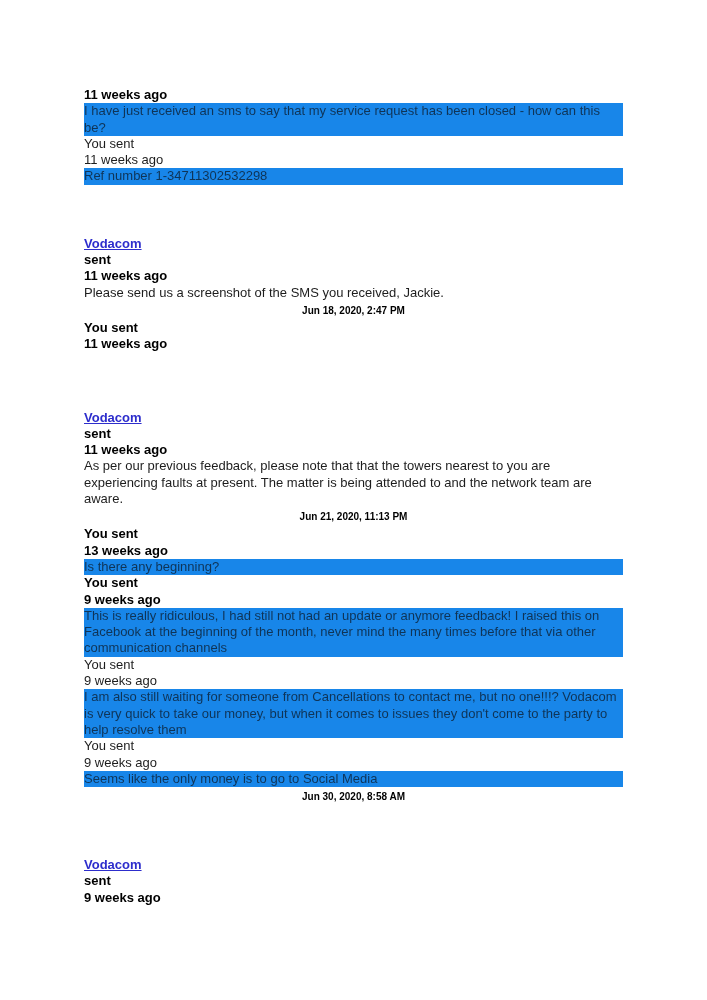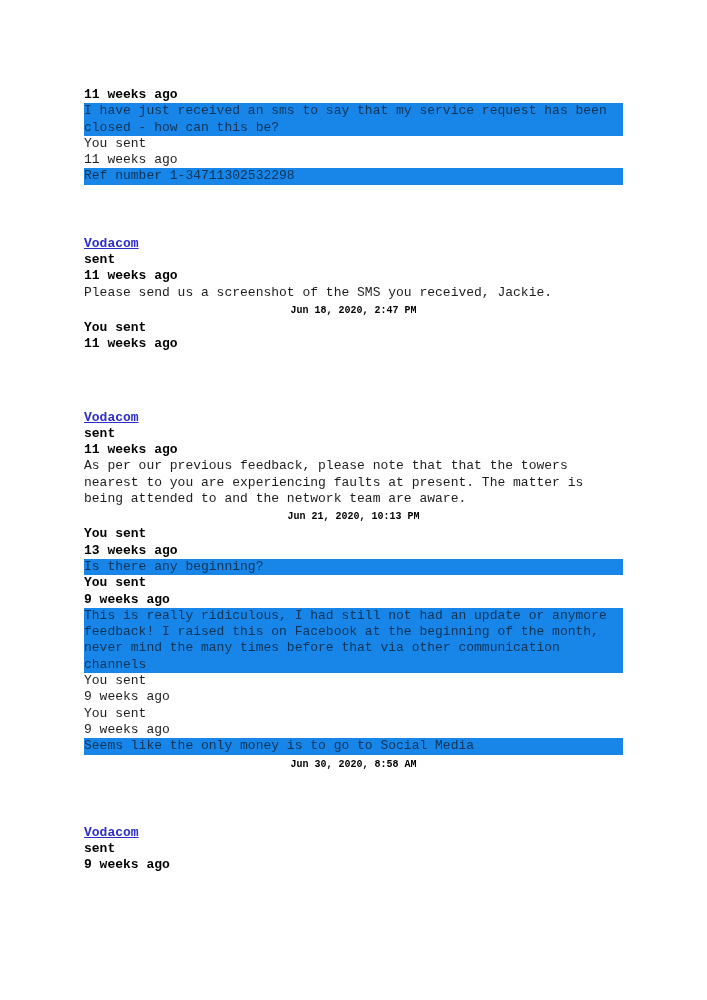--- a/index.html
+++ b/index.html
@@ -7,21 +7,21 @@
     padding: 0;
     background: #ffffff;
   }
   .page {
     position: relative;
     box-sizing: border-box;
     width: 707px;
     height: 1000px;
     padding: 87px 84px 0 84px;
     background: var(--page-bg, #ffffff);
-    font-family: Liberation Mono, monospace;
+    font-family: Liberation Sans, sans-serif;
     font-size: 13px;
     line-height: 16.3px;
     color: var(--body-text, #1d1d1d);
     overflow: hidden;
   }
   .line { display: block; }
   .meta { font-weight: normal; color: var(--body-text, #1d1d1d); }
   .meta-bold { font-weight: bold; color: var(--strong-text, #000000); }
   .plain { font-weight: normal; }
   .highlight {
@@ -65,29 +65,30 @@
     <div class="line date">Jun 18, 2020, 2:47 PM</div>
     <div class="line meta-bold">You sent</div>
     <div class="line meta-bold">11 weeks ago</div>
   </section>
 
   <section class="group group-c">
     <div class="line link-line"><a href="#">Vodacom</a></div>
     <div class="line meta-bold">sent</div>
     <div class="line meta-bold">11 weeks ago</div>
     <div class="line plain">As per our previous feedback, please note that that the towers nearest to you are experiencing faults at present. The matter is being attended to and the network team are aware.</div>
-    <div class="line date">Jun 21, 2020, 10:13 PM</div>
+    <div class="line date">Jun 21, 2020, 11:13 PM</div>
     <div class="line meta-bold">You sent</div>
     <div class="line meta-bold">13 weeks ago</div>
     <div class="line highlight">Is there any beginning?</div>
     <div class="line meta-bold">You sent</div>
     <div class="line meta-bold">9 weeks ago</div>
     <div class="line highlight">This is really ridiculous, I had still not had an update or anymore feedback! I raised this on Facebook at the beginning of the month, never mind the many times before that via other communication channels</div>
     <div class="line meta">You sent</div>
     <div class="line meta">9 weeks ago</div>
+    <div class="line highlight">I am also still waiting for someone from Cancellations to contact me, but no one!!!? Vodacom is very quick to take our money, but when it comes to issues they don't come to the party to help resolve them</div>
     <div class="line meta">You sent</div>
     <div class="line meta">9 weeks ago</div>
     <div class="line highlight">Seems like the only money is to go to Social Media</div>
     <div class="line date">Jun 30, 2020, 8:58 AM</div>
   </section>
 
   <section class="group group-d">
     <div class="line link-line"><a href="#">Vodacom</a></div>
     <div class="line meta-bold">sent</div>
     <div class="line meta-bold">9 weeks ago</div>

